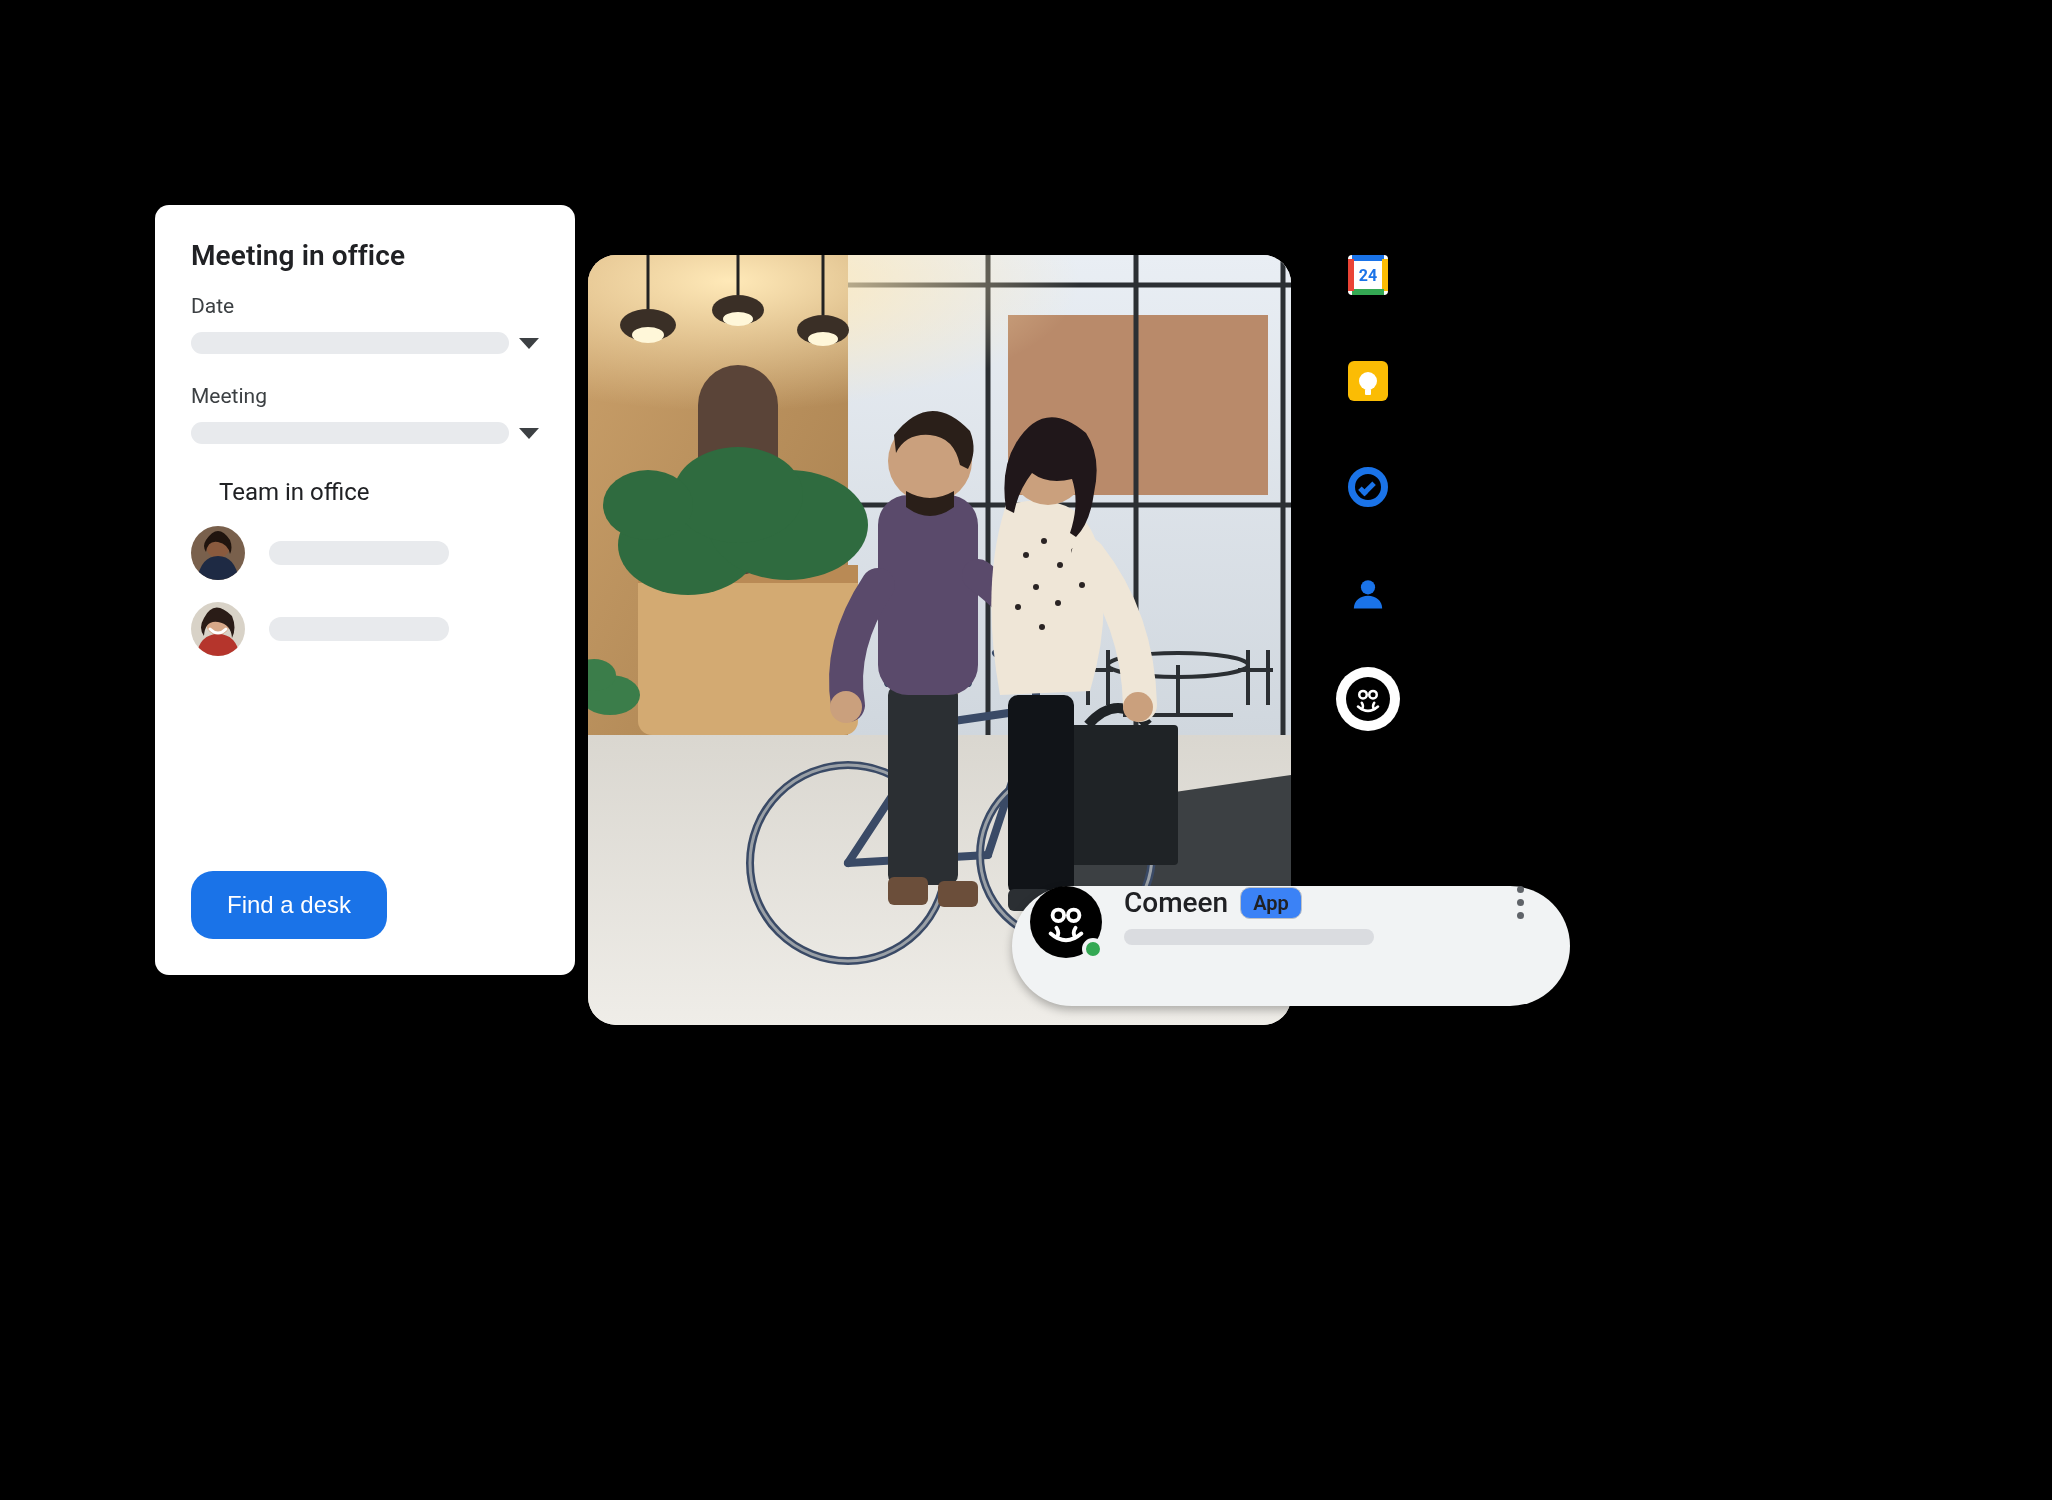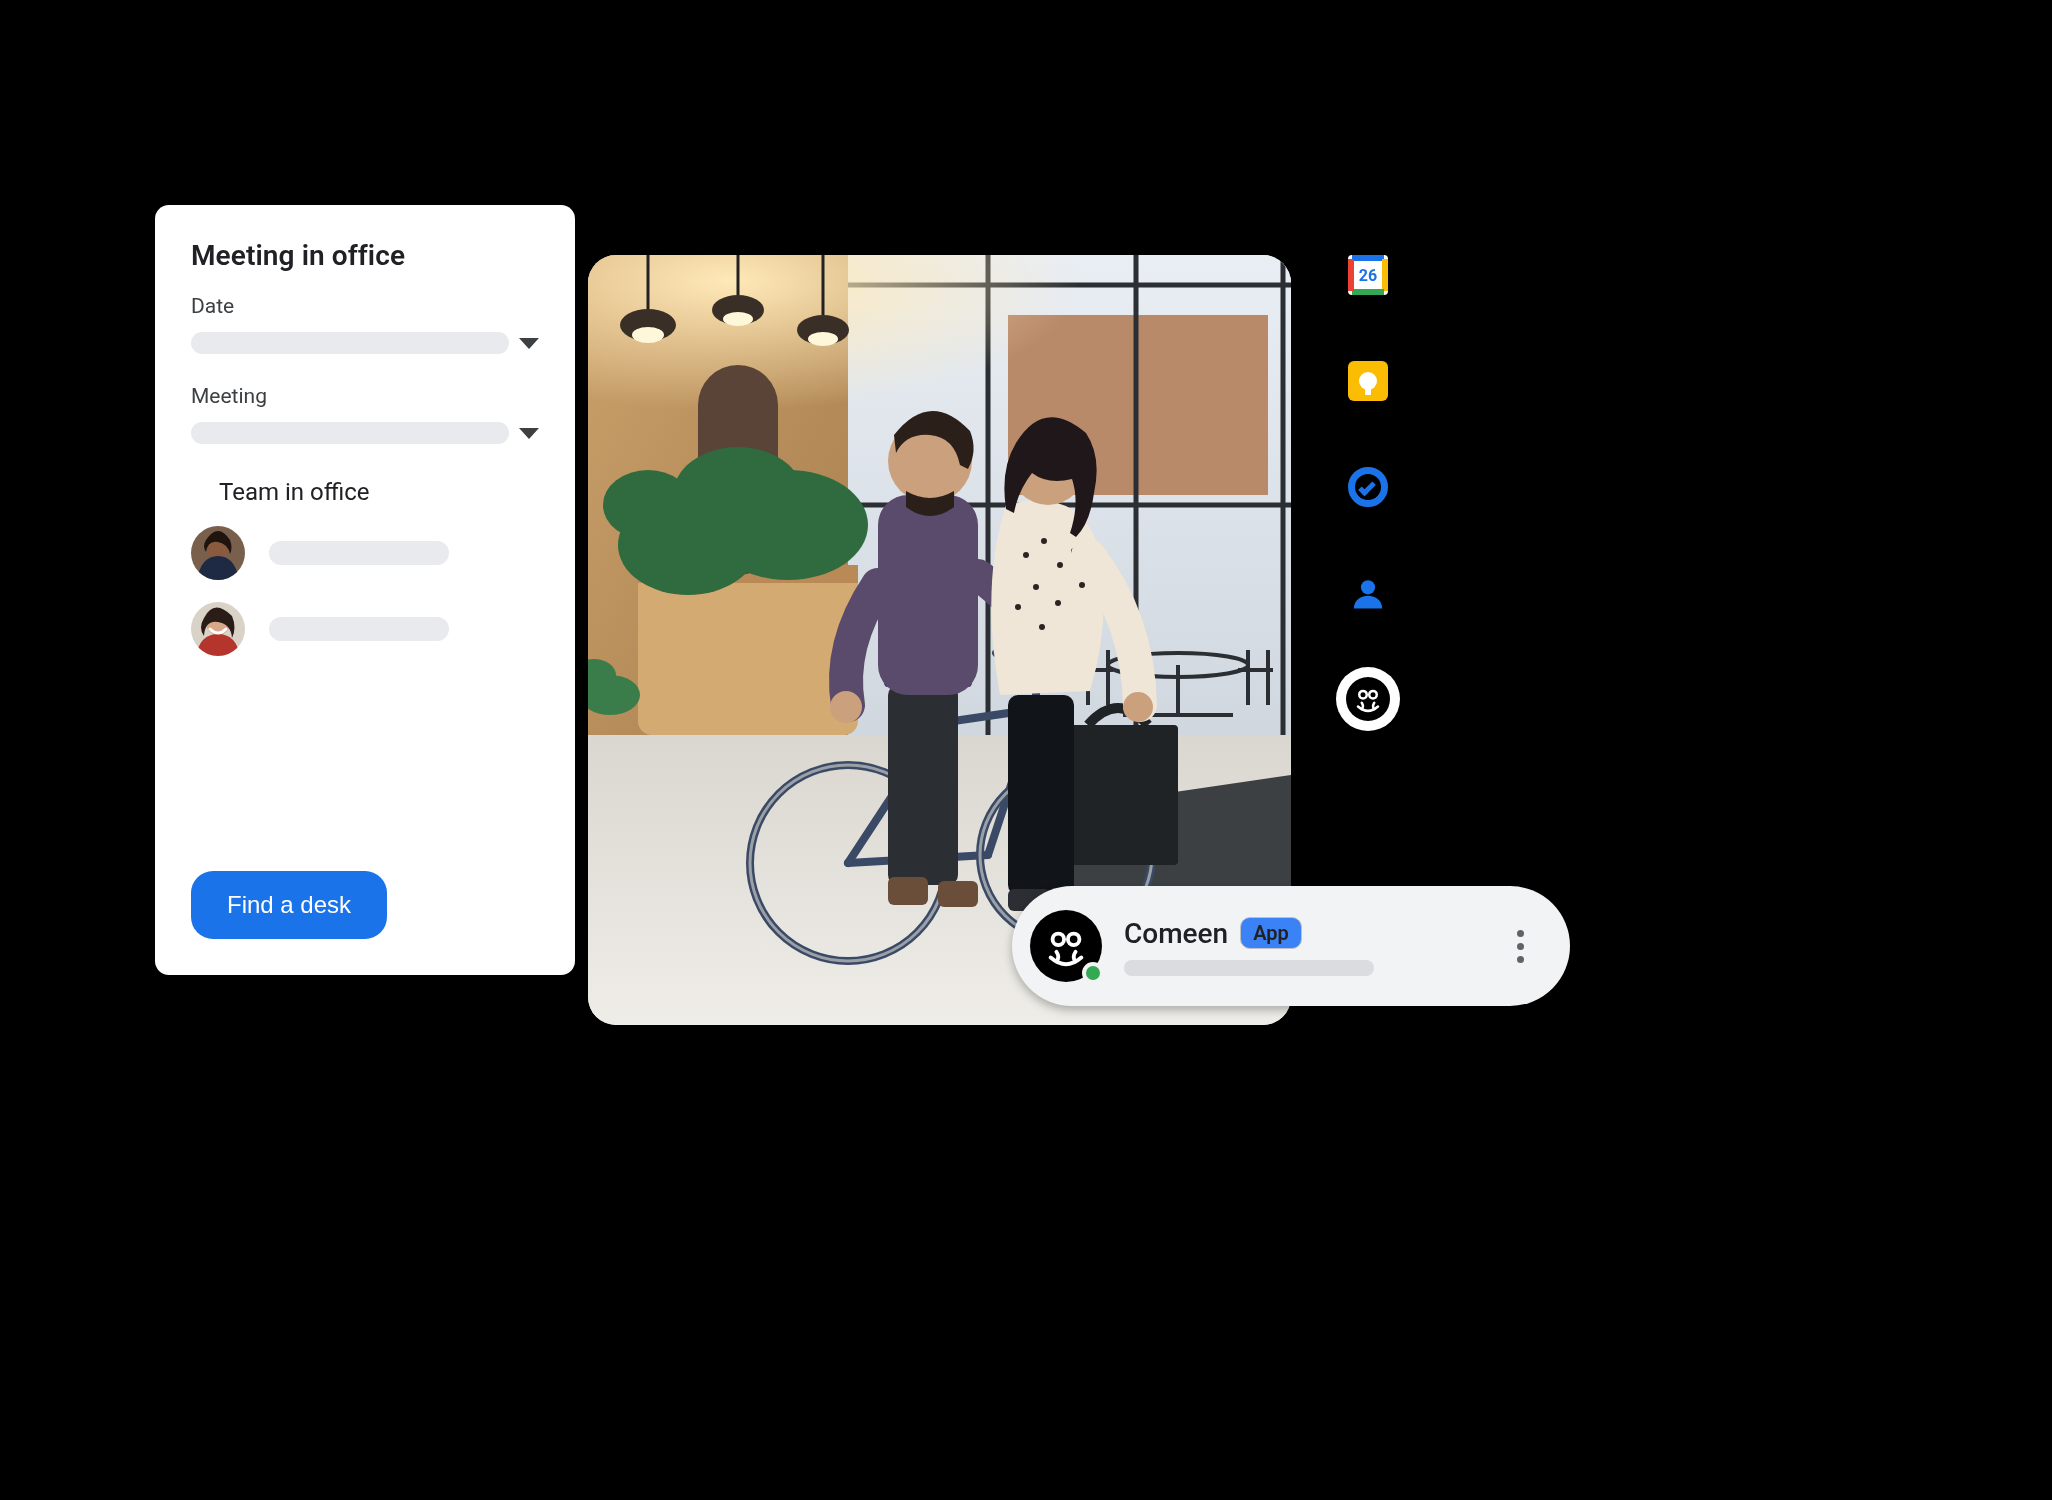--- a/index.html
+++ b/index.html
@@ -155,21 +155,21 @@
   
   .space-pill {
     position: absolute;
     left: 1012px;
     top: 886px;
     width: 558px;
     height: 120px;
     background:#f1f3f4;
     border-radius: 60px;
     display:flex;
-    align-items:center;
+    align-items:flex-start;
     padding: 0 28px 0 18px;
     box-shadow: 0 4px 10px rgba(0,0,0,.28);
     gap: 22px;
   }
   .space-avatar {
     position:relative;
     width:72px; height:72px; flex:0 0 72px;
   }
   .space-avatar .circle {
     width:72px; height:72px; border-radius:50%; background:#000;
@@ -375,21 +375,21 @@
 
   <button class="find-desk">Find a desk</button>
 </div>
 
 <div class="rail">
   <div class="rail-icon gcal">
     <div class="top"></div>
       <div class="right"></div>
       <div class="bottom"></div>
       <div class="left"></div>
-    <div class="num">26</div>
+    <div class="num">24</div>
   </div>
   <div class="rail-icon keep">
     <div class="keep-bulb"></div>
   </div>
   <div class="rail-icon tasks">
     <div class="tasks-ring"></div>
       <div class="tasks-check"></div>
   </div>
   <div class="rail-icon contacts">
     <svg viewBox="0 0 24 24" fill="#1a73e8">

